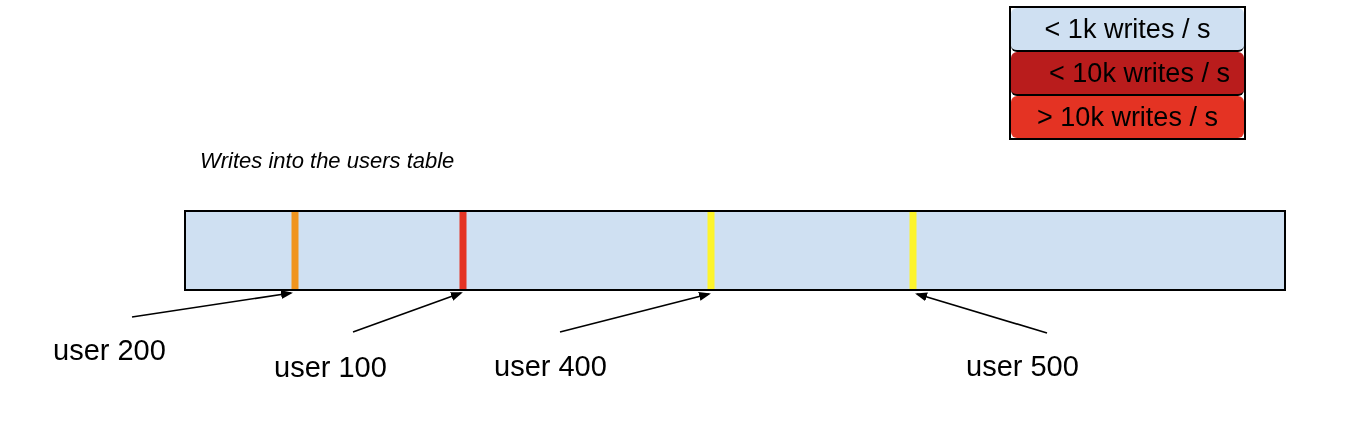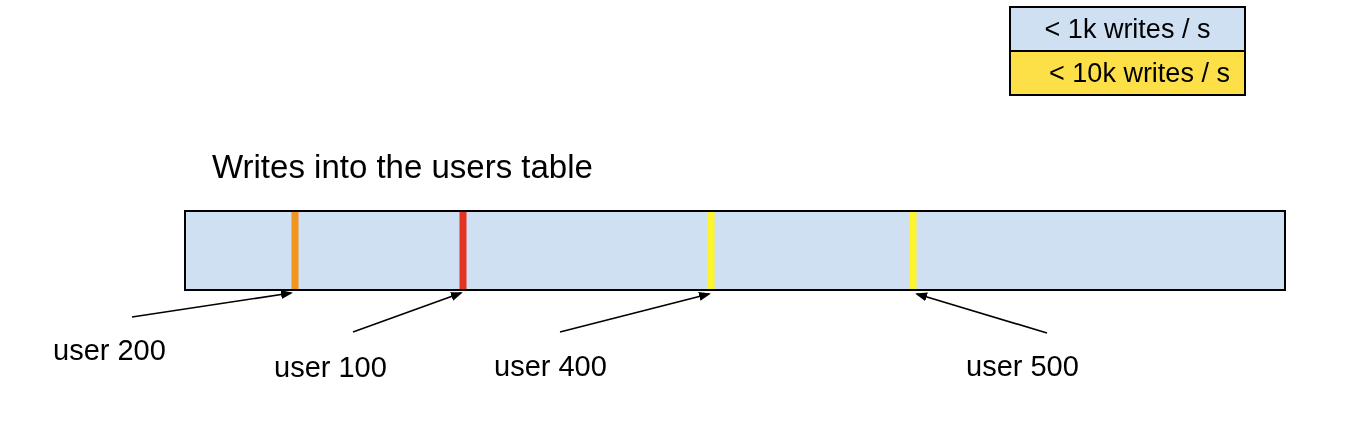--- a/index.html
+++ b/index.html
@@ -10,44 +10,46 @@
   }
   .canvas {
     position: relative;
     width: 1350px;
     height: 422px;
     background: #ffffff;
     overflow: hidden;
   }
   .diagram-title {
     position: absolute;
-    left: 212px;
+    left: 200px;
     top: 148px;
-    font-size: 33px;
+    font-size: 22px;
     color: #000000;
     white-space: nowrap;
+    font-style: italic;
   }
   
   .legend {
     position: absolute;
     left: 1009px;
     top: 6px;
     width: 237px;
     border: 2px solid #000000;
     box-sizing: border-box;
   }
   .legend-row {
     height: 42px;
     border-bottom: 2px solid #000000;
     display: flex;
     align-items: center;
     justify-content: center;
     font-size: 27px;
     color: #000000;
     white-space: nowrap;
+    border-radius: 6px;
   }
   .legend-row:last-child { border-bottom: none; }
   
   .users-bar {
     position: absolute;
     left: 184px;
     top: 210px;
     width: 1102px;
     height: 81px;
     border: 2px solid #000000;
@@ -85,22 +87,25 @@
 <body>
 
 <div class="canvas">
 
   <div class="diagram-title">Writes into the users table</div>
 
   <div class="legend">
     <div class="legend-row" style="background: rgb(207, 224, 242);">
       <span>&lt; 1k writes / s</span>
     </div>
-    <div class="legend-row" style="background: #fde047; padding-left: 24px;">
+    <div class="legend-row" style="background: #b91c1c; padding-left: 24px;">
       <span>&lt; 10k writes / s</span>
+    </div>
+    <div class="legend-row" style="background: rgb(228, 51, 35);">
+      <span>&gt; 10k writes / s</span>
     </div>
   </div>
 
   <div class="users-bar" style="background: rgb(207, 224, 242);">
       <div class="stripe" title="user 100" style="left: 9.9%; background: rgb(240, 148, 30);"></div>
       <div class="stripe" title="user 200" style="left: 25.2%; background: rgb(228, 51, 35);"></div>
       <div class="stripe" title="user 300" style="left: 47.8%; background: rgb(253, 244, 44);"></div>
       <div class="stripe" title="user 400" style="left: 66.2%; background: rgb(253, 244, 44);"></div>
     </div>
 

